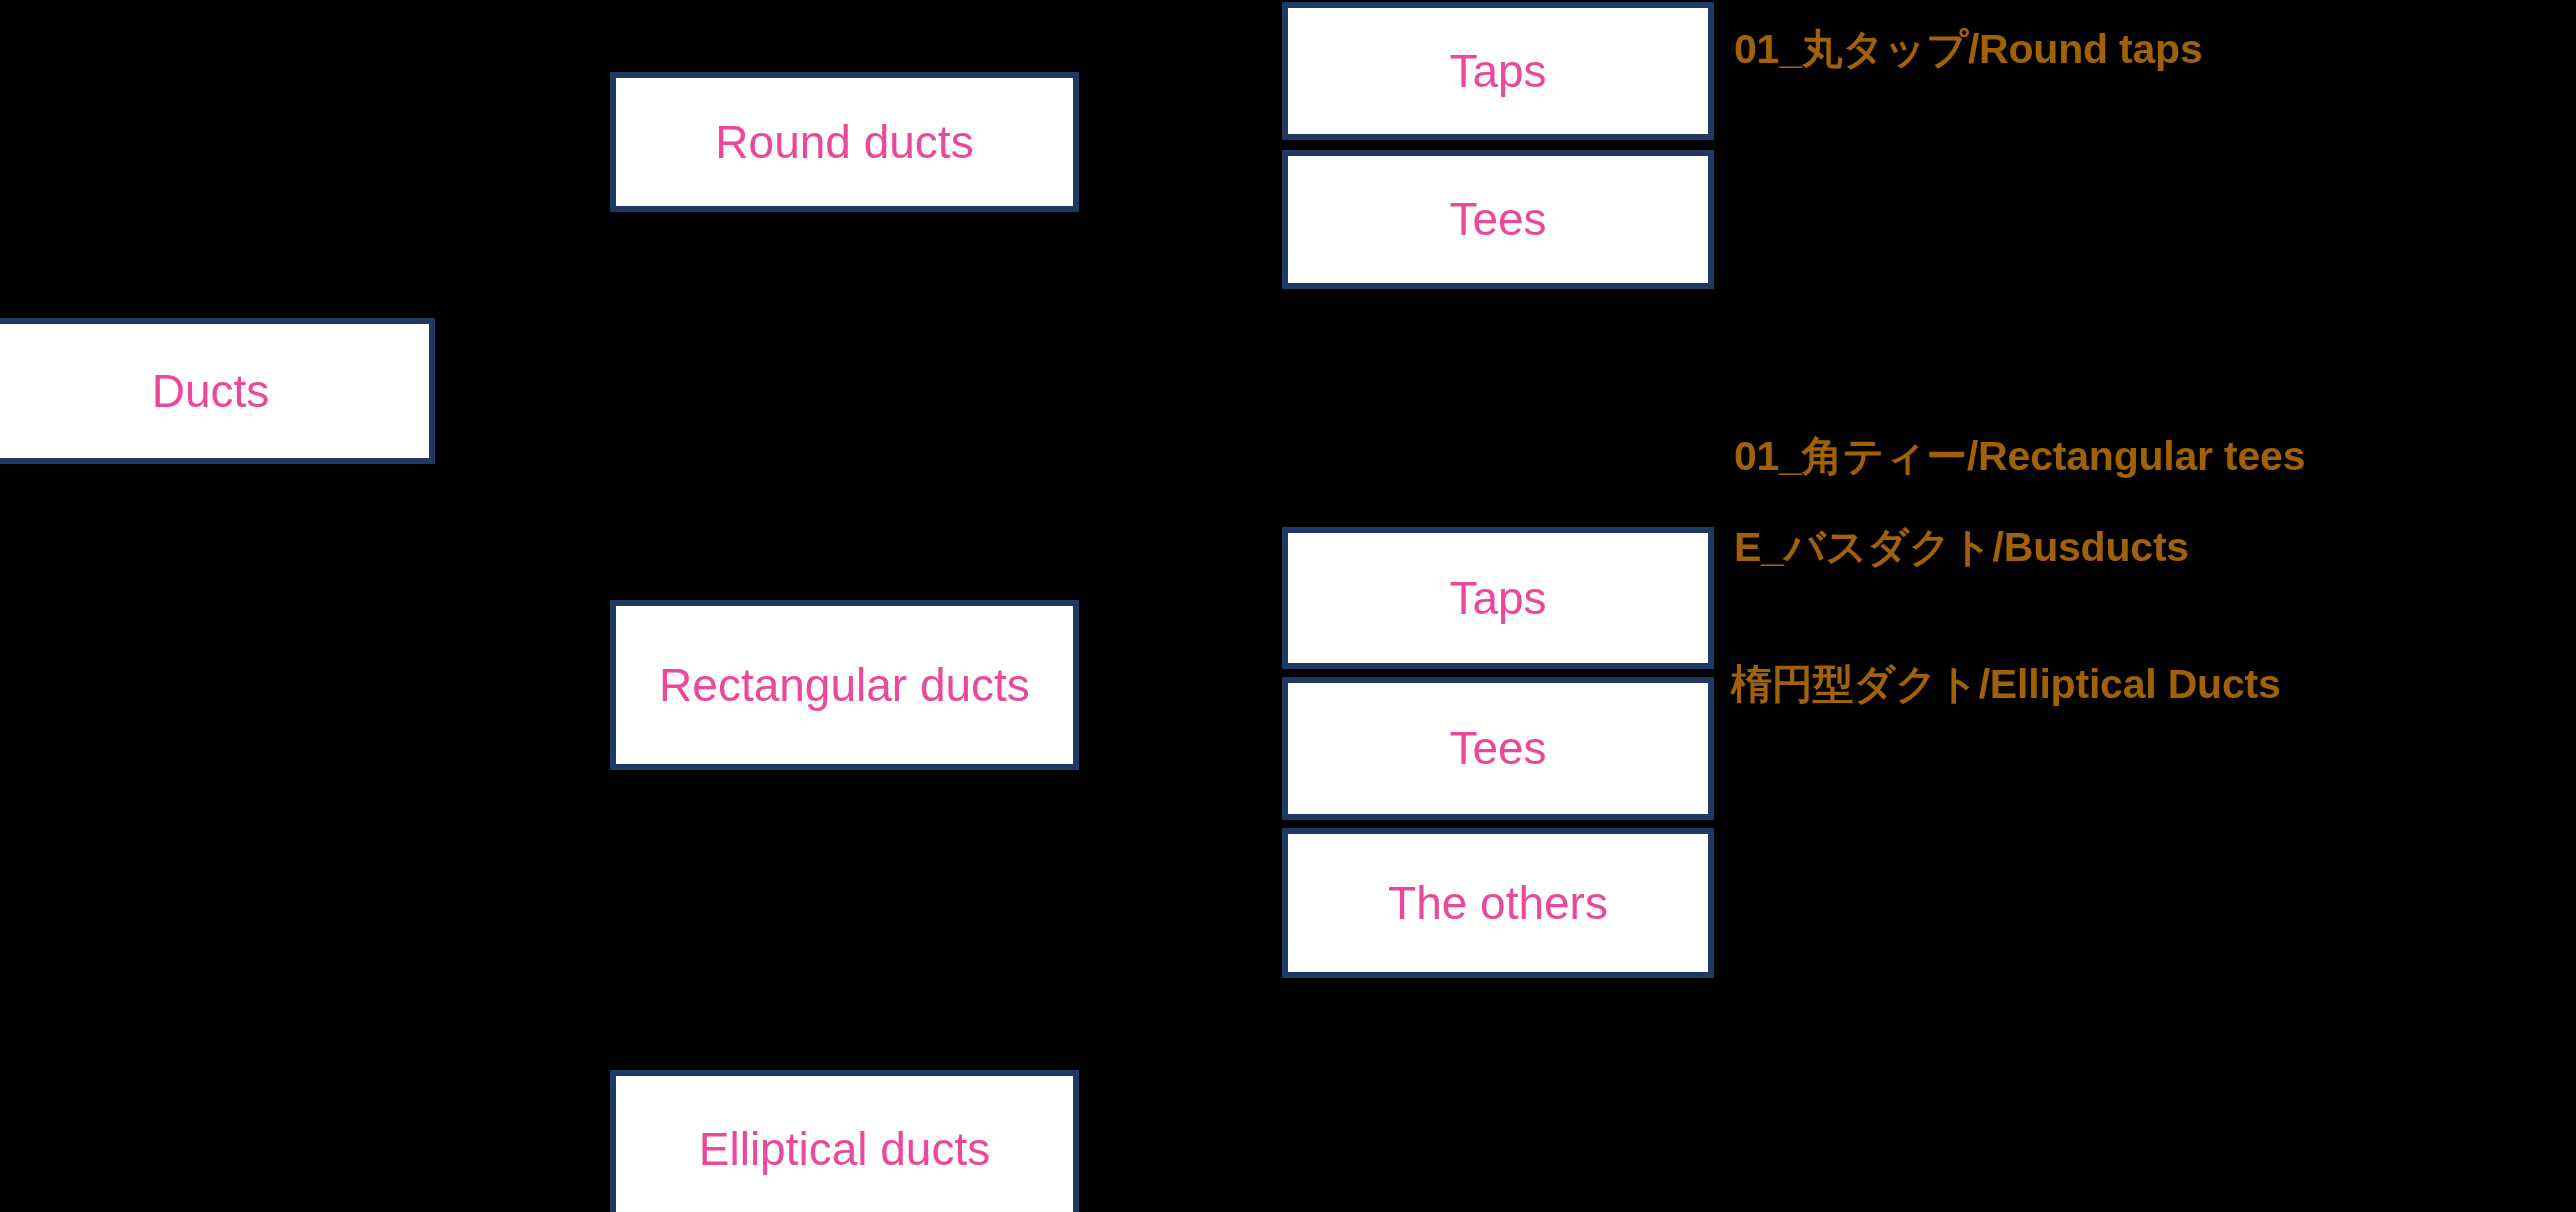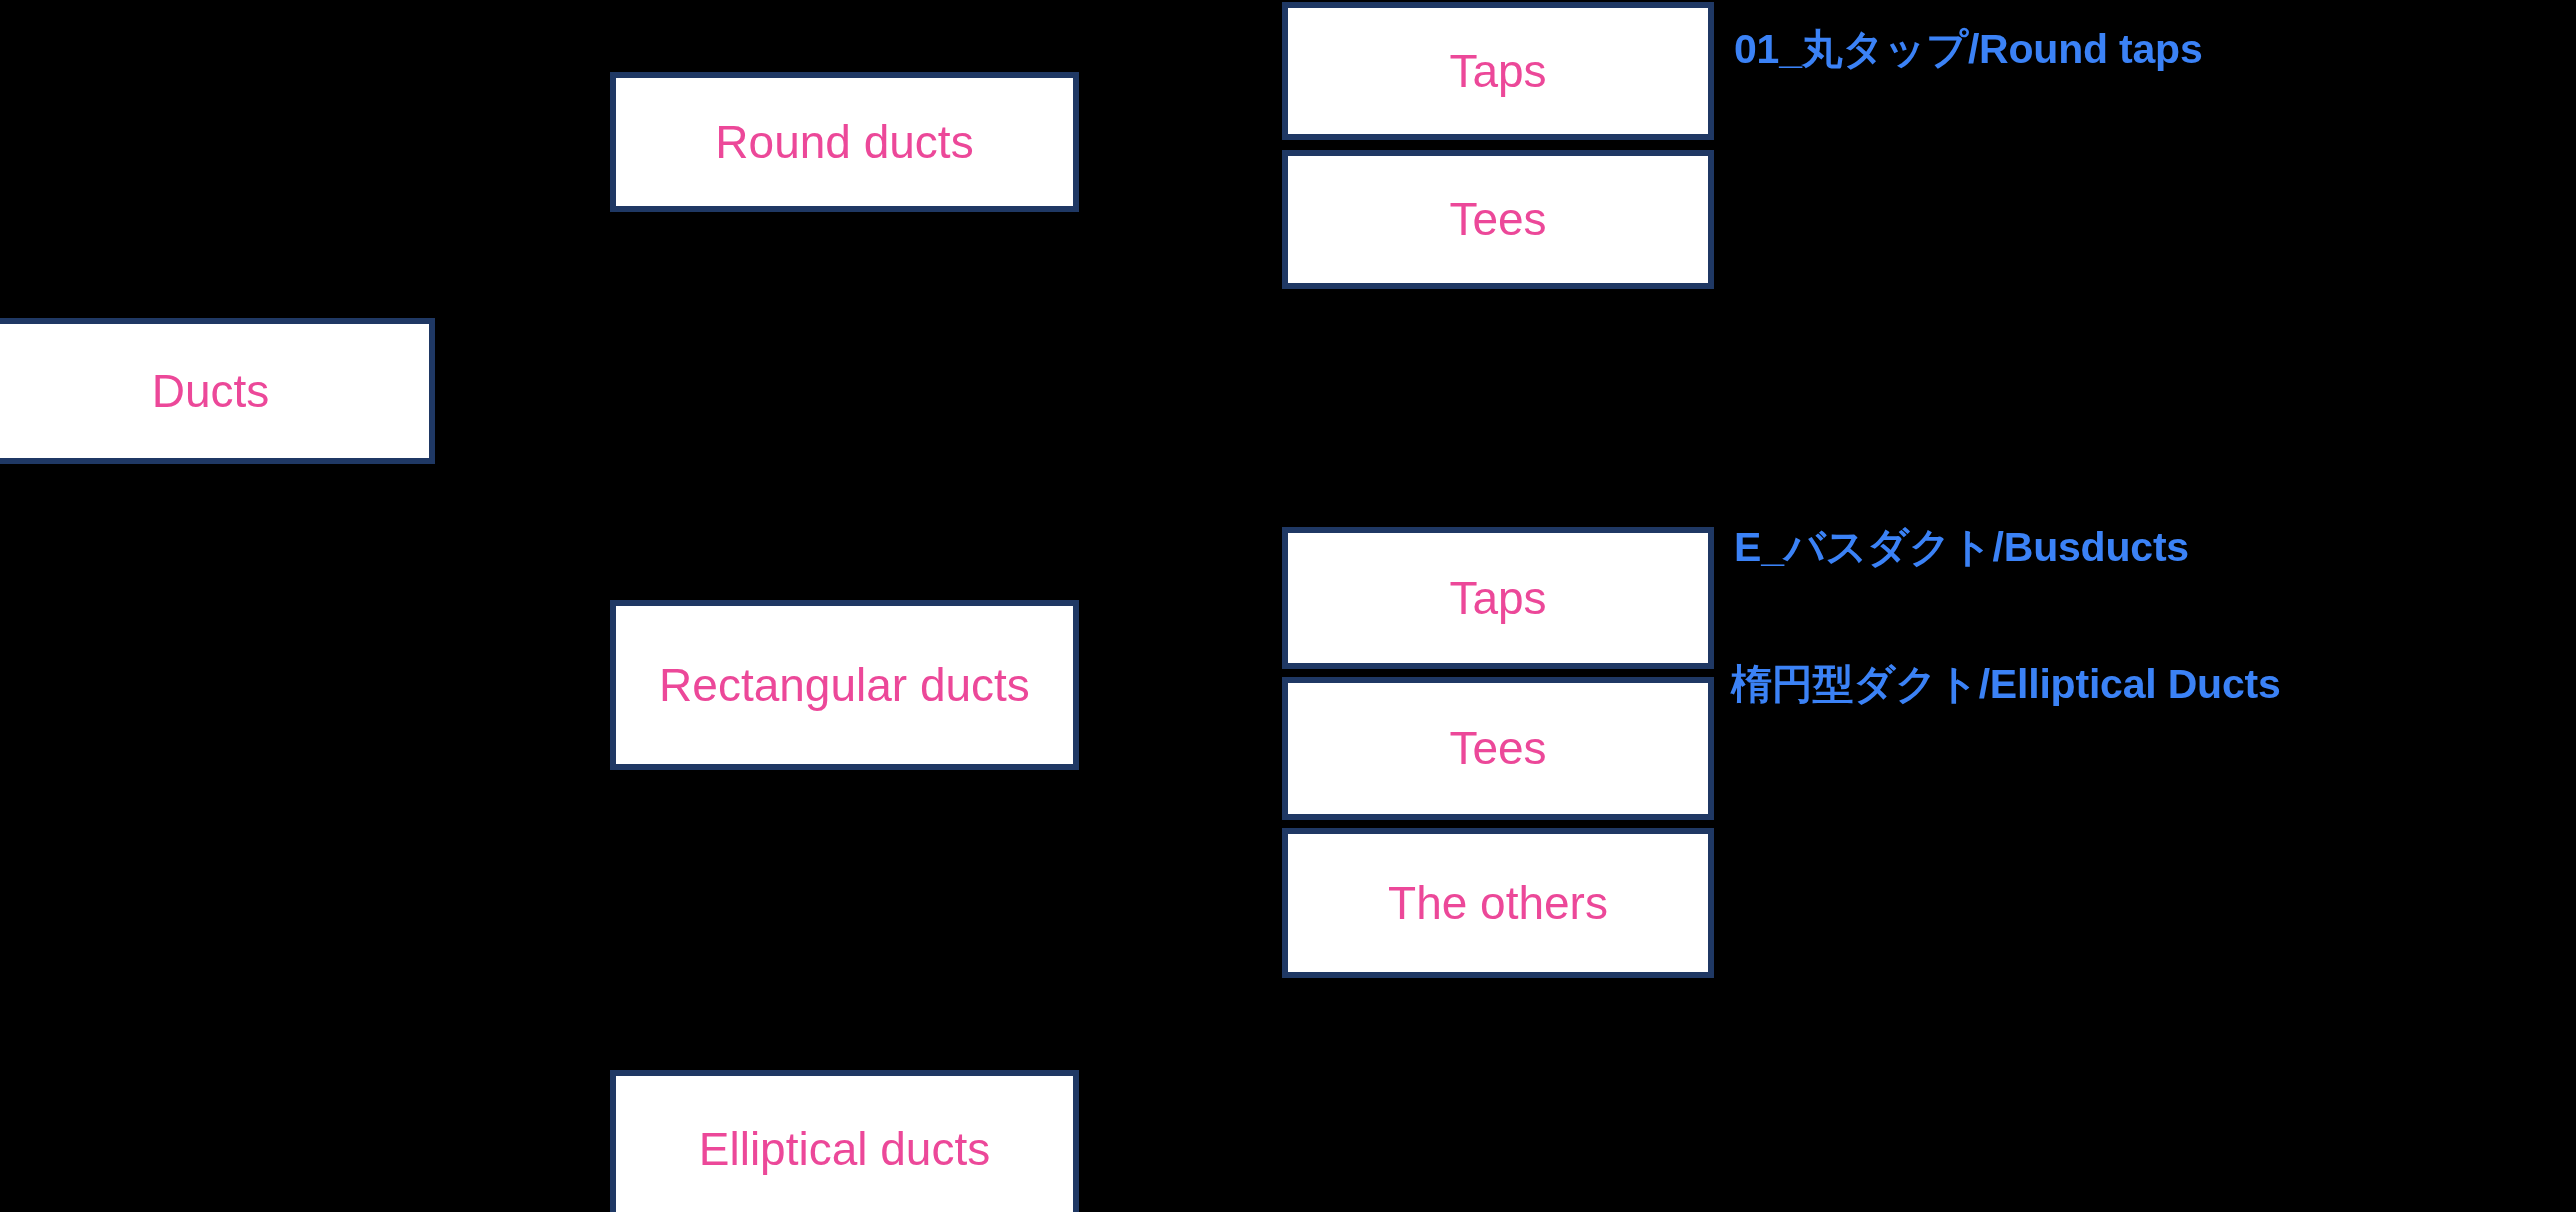--- a/index.html
+++ b/index.html
@@ -101,21 +101,21 @@
     top: 828px;
     width: 432px;
     height: 150px;
     font-size: 46px;
     text-align: right;
   }
 
   
   .annotation {
     position: absolute;
-    color: #3b82f6;
+    color: #a16207;
     font-family: "Liberation Sans", sans-serif;
     font-weight: 700;
     font-size: 41px;
     white-space: nowrap;
     letter-spacing: -0.2px;
   }
   #ann-round-taps  { left: 1734px; top: 22px;   }
   #ann-round-tees  { left: 1734px; top: 103px;  }
   #ann-rect-taps   { left: 1734px; top: 339px;  }
   #ann-rect-tees   { left: 1734px; top: 429px;  }
@@ -180,17 +180,18 @@
     <span class="node-label">Taps</span>
   </div>
   <div class="node" id="node-rect-tees">
     <span class="node-label">Tees</span>
   </div>
   <div class="node" id="node-rect-others">
     <span class="node-label">The others</span>
   </div>
 
   <div class="annotation" id="ann-round-taps">01_丸タップ/Round taps</div>
+  <div class="annotation" id="ann-rect-tees">01_角ティー/Rectangular tees</div>
   <div class="annotation" id="ann-elliptical">楕円型ダクト/Elliptical Ducts</div>
   <div class="annotation" id="ann-busducts">E_バスダクト/Busducts</div>
 
 </div>
 
 
 </body></html>

